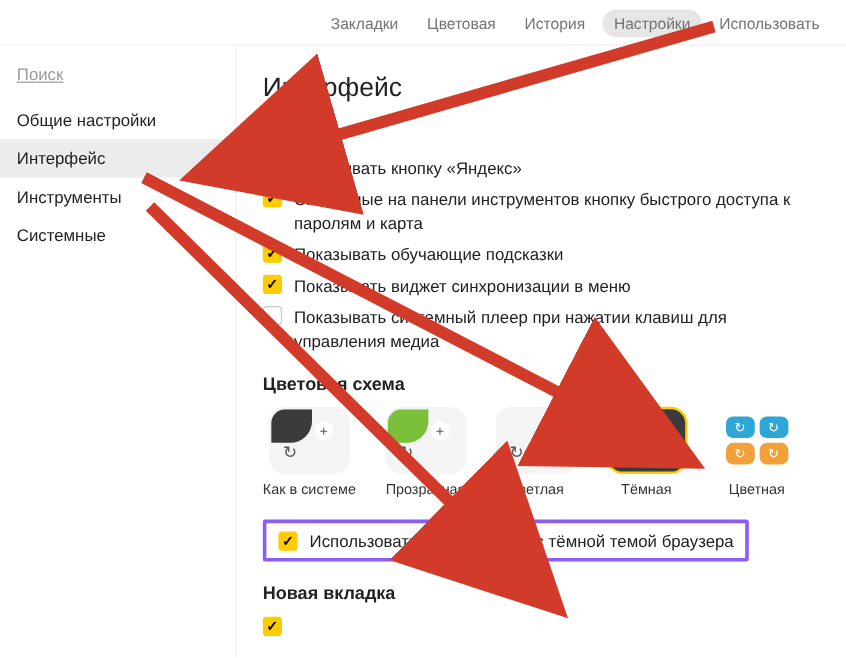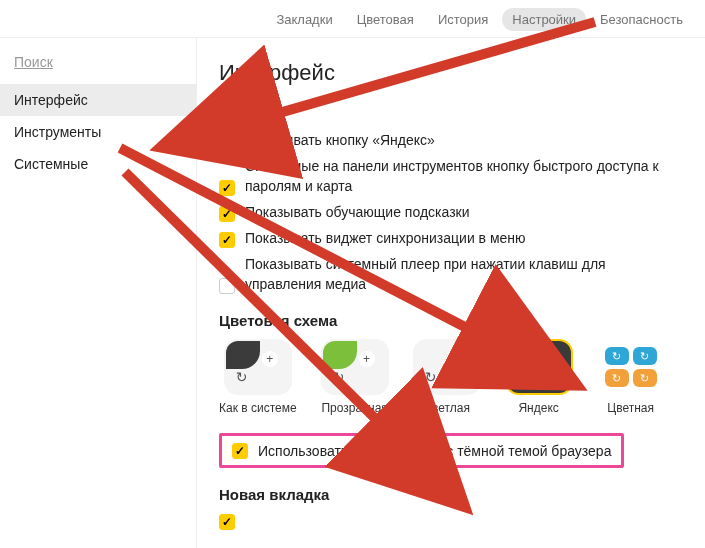--- a/index.html
+++ b/index.html
@@ -65,21 +65,21 @@
     font-weight: 500;
     margin: 6px 0 44px;
   }
   .section-head {
     font-size: 15px;
     font-weight: 600;
     margin: 18px 0 10px;
   }
   .check-row {
     display: flex;
-    align-items: flex-end;
+    align-items: flex-start;
     gap: 10px;
     margin: 6px 0;
     font-size: 14px;
     line-height: 20px;
   }
   .cb {
     width: 16px; height: 16px;
     border: 1.5px solid #ccc;
     border-radius: 3px;
     flex: 0 0 16px;
@@ -156,21 +156,21 @@
   }
   .thumb.color .tile {
     border-radius:6px;
     display:flex;align-items:center;justify-content:center;
     font-size:11px;color:#fff;
   }
   .c1{background:#2ea6d6;} .c2{background:#2ea6d6;}
   .c3{background:#f2a13a;} .c4{background:#f2a13a;}
   
   .highlight-box {
-    border: 3px solid #ec4899;
+    border: 3px solid #8b5cf6;
     border-radius: 2px;
     padding: 6px 10px;
     display: inline-flex;
     align-items: center;
     gap: 10px;
     margin-top: 12px;
   }
   
   svg.overlay {
     position: absolute;
@@ -180,27 +180,28 @@
   }
 </style>
 </head>
 <body>
 
 <div class="top-tabs">
   <div class="top-tab">Закладки</div>
   <div class="top-tab">Цветовая</div>
   <div class="top-tab">История</div>
   <div class="top-tab active">Настройки</div>
-  <div class="top-tab">Безопасность</div>
+  <div class="top-tab">Использовать</div>
 </div>
 
 <div class="layout">
 
   <div class="sidebar">
     <div class="search-row">Поиск</div>
+    <div class="side-item">Общие настройки</div>
     <div class="side-item active">Интерфейс</div>
     <div class="side-item">Инструменты</div>
     <div class="side-item">Системные</div>
   </div>
 
   <div class="main">
     <h1 class="page-title">Интерфейс</h1>
 
     
     <div class="check-row">
@@ -248,21 +249,21 @@
             <div class="dot">+</div>
             <div class="reload">↻</div>
           </div>
         <span>Светлая</span>
       </div>
       <div class="thumb-col">
         <div class="thumb dark">
             <div class="dot">+</div>
             <div class="reload">↻</div>
           </div>
-        <span>Яндекс</span>
+        <span>Тёмная</span>
       </div>
       <div class="thumb-col">
         <div class="thumb color">
           <div class="tile c1">↻</div>
             <div class="tile c2">↻</div>
           <div class="tile c3">↻</div>
             <div class="tile c4">↻</div>
         </div>
         <span>Цветная</span>
       </div>

